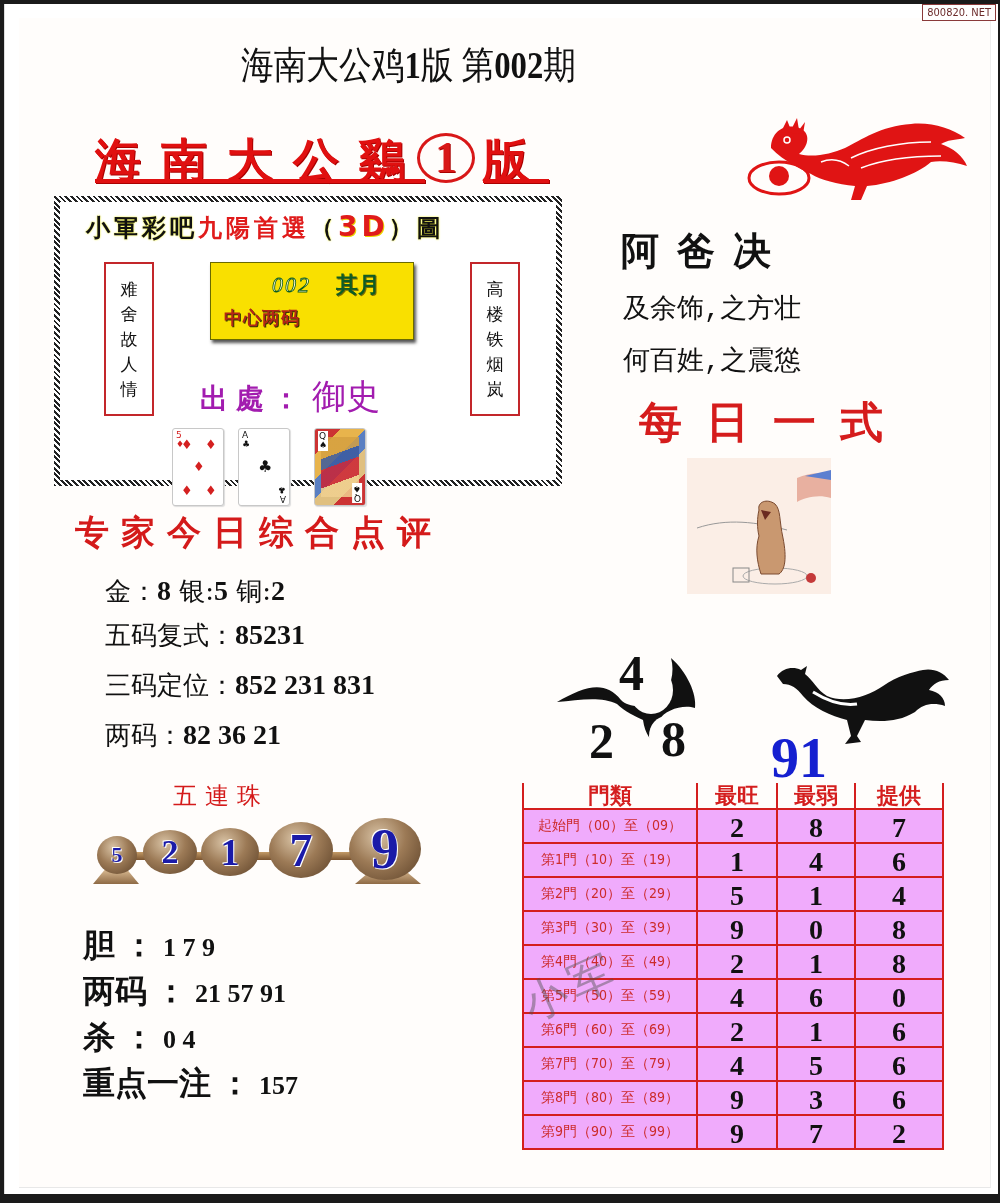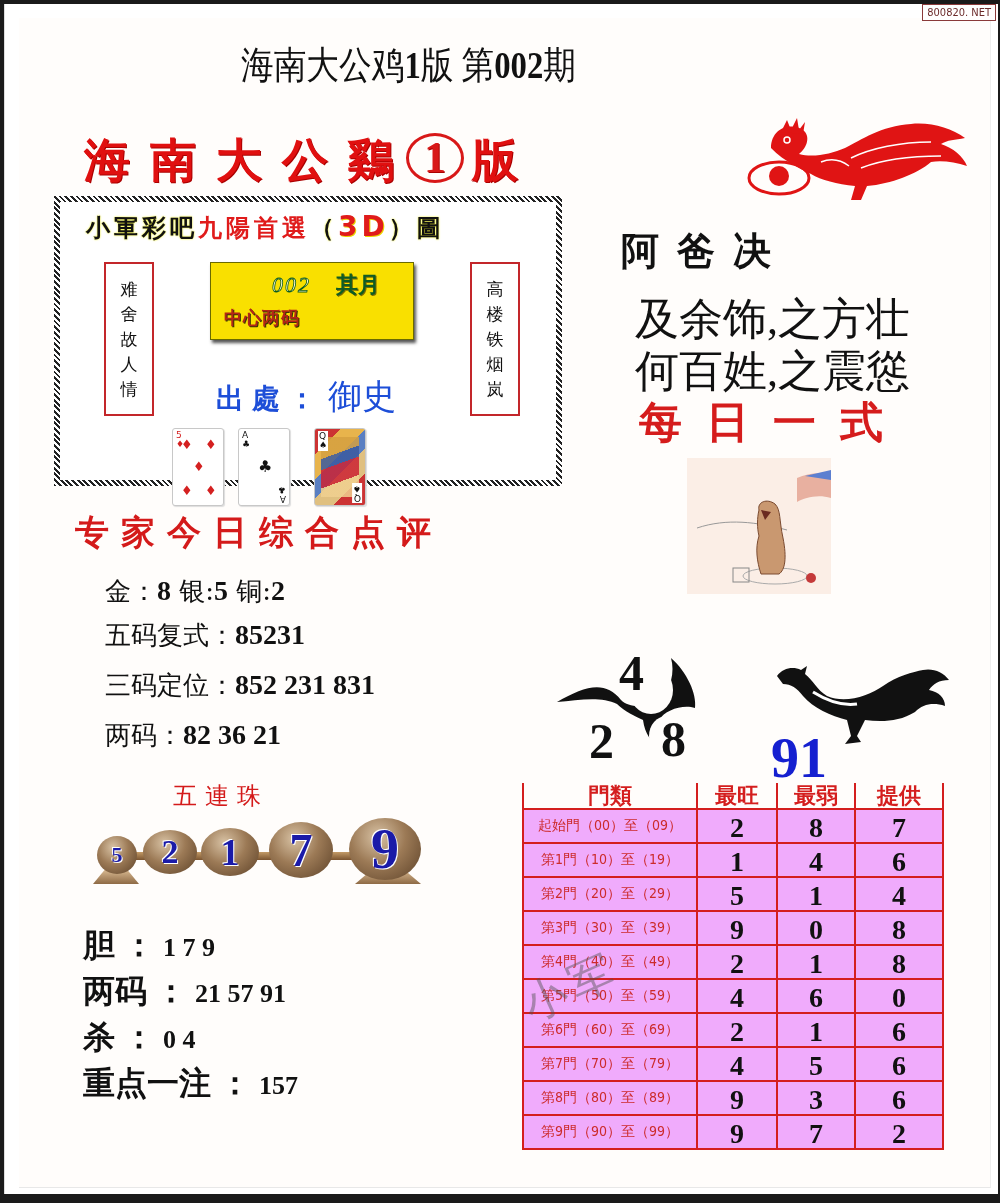--- a/index.html
+++ b/index.html
@@ -20,23 +20,23 @@
     font-family: "DejaVu Sans Condensed", "DejaVu Sans", sans-serif; font-size: 11px; letter-spacing: 0;
   }
   .header-title {
     position: absolute; left: 222px; top: 22px;
     font-family: "Liberation Serif", serif; font-size: 38px; color: #111; letter-spacing: 0;
     transform: scaleX(0.86); transform-origin: left;
   }
   .header-title b { font-weight: 700; }
 
   .main-red-title {
-    position: absolute; left: 65px; top: 112px;
+    position: absolute; left: 76px; top: 112px;
     font-family: "DejaVu Serif", serif; font-weight: 900; font-size: 46px;
-    color: #e01010; letter-spacing: 20px; text-shadow: 1px 1px 0 #a00;
+    color: #e01010; letter-spacing: 20px; text-shadow: 1px 1px 0 #a00; text-decoration: underline;
   }
   .circle-one {
     display: inline-block; width: 58px; height: 50px; border: 3px solid #d81818; border-radius: 50%;
     text-align: center; line-height: 44px; font-family: "Liberation Serif", serif; font-size: 44px;
     color: #d81818; letter-spacing: 0; vertical-align: 4px; margin-left: -8px; margin-right: 8px;
   }
 
   
   .rooster-red { position: absolute; left: 722px; top: 100px; width: 230px; height: 86px; }
 
@@ -76,21 +76,21 @@
   .yellow-card .qi {
     position: absolute; left: 126px; top: 8px; font-family: "DejaVu Sans", sans-serif; font-weight: 900;
     font-size: 22px; color: #0e5c25; text-shadow: 1px 1px 0 #7a6b00;
   }
   .yellow-card .center-label {
     position: absolute; left: 14px; top: 44px; font-family: "DejaVu Sans", sans-serif; font-weight: 900;
     font-size: 18px; color: #b32617; letter-spacing: 1px; text-shadow: 1px 1px 0 #3a3a00;
   }
 
   .source-line {
-    position: absolute; left: 140px; top: 172px; font-size: 32px; color: #1d4ed8; margin-left: 16px;
+    position: absolute; left: 140px; top: 172px; font-size: 32px; color: #a21caf;
   }
   .source-line .lbl { font-family: "DejaVu Sans", sans-serif; font-weight: 900; font-size: 28px; letter-spacing: 8px; }
   .source-line .val { font-family: "DejaVu Serif", serif; font-size: 34px; margin-left: 4px; }
 
   .cards { position: absolute; left: 112px; top: 226px; display: flex; gap: 14px; }
   .card {
     width: 52px; height: 78px; background: #fff; border: 1px solid #c8c8c8; border-radius: 3px;
     position: relative; box-shadow: 1px 1px 1px #ddd; font-family: "DejaVu Sans", sans-serif;
   }
   .card .corner { position: absolute; left: 3px; top: 2px; font-size: 9px; line-height: 9px; }
@@ -101,21 +101,21 @@
   .card.face { background: linear-gradient(135deg, #c33 0 20%, #e8b44c 20% 40%, #5a7fc2 40% 55%, #e0c080 55% 75%, #c33 75% 100%); }
   .card.face .inner { position:absolute; inset:8px 6px; background: linear-gradient(160deg,#d5a040 0 30%, #3a5aa0 30% 45%, #c23 45% 70%, #f0d090 70%); opacity: .85; }
   .card.face .corner, .card.face .corner-b { background:#fff; padding:1px; color:#111; }
   .card-gap { margin-left: 10px; }
 
   
   .abadue {
     position: absolute; left: 602px; top: 208px; font-family: "DejaVu Sans", sans-serif; font-weight: 900;
     font-size: 38px; letter-spacing: 18px; color: #111;
   }
-  .poem-line { position: absolute; left: 604px; font-family: Liberation Serif, serif; font-size: 44px; color: #111; margin-left: 12px; }
+  .poem-line { position: absolute; left: 604px; font-family: Liberation Mono, monospace; font-size: 27px; color: #111; }
   .poem-1 { top: 272px; }
   .poem-2 { top: 324px; }
   .daily {
     position: absolute; left: 620px; top: 376px; font-family: "DejaVu Serif", serif; font-size: 43px;
     color: #d51c1c; letter-spacing: 24px; font-weight: 700;
   }
 
   .dog-picture {
     position: absolute; left: 668px; top: 440px; width: 144px; height: 136px; background: #fbeee6;
     overflow: hidden;

